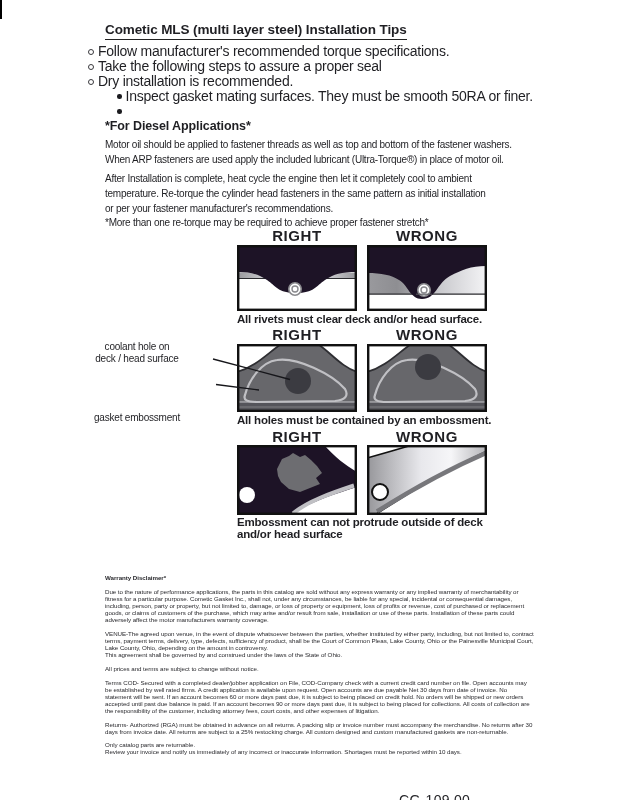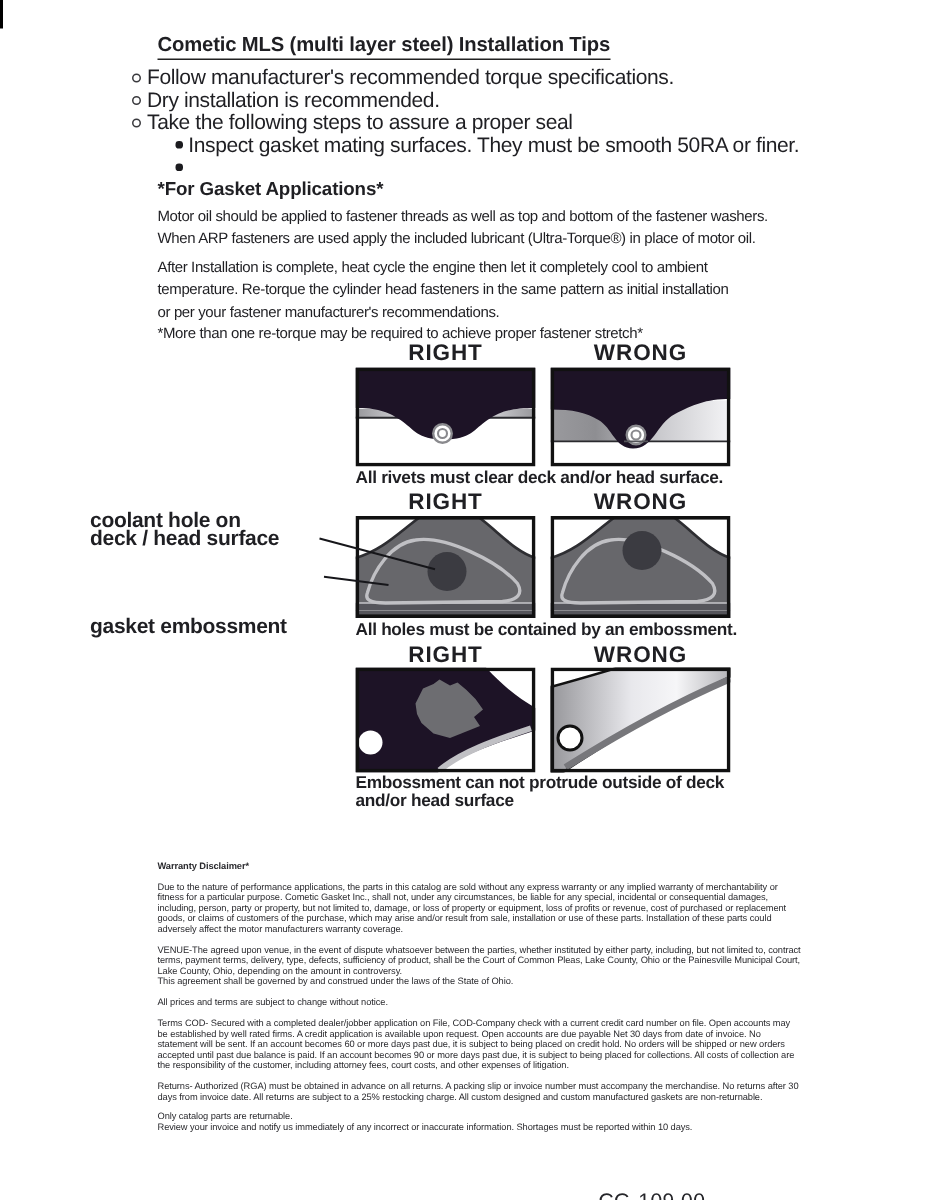--- a/index.html
+++ b/index.html
@@ -18,21 +18,21 @@
   .mk-o{width:4px;height:4px;border:1px solid #3a3a3e;border-radius:50%;margin:5px 4px 0 0;flex:none;}
   .mk-f{width:4.5px;height:4.5px;background:#1b1b1f;border-radius:50%;margin:5px 4px 0 0;flex:none;}
   .l2{margin-left:29px;}
   .dheading{position:absolute;left:105px;top:119px;font-size:12.5px;font-weight:bold;letter-spacing:-0.1px;}
   .para{position:absolute;left:105px;width:440px;font-size:10px;line-height:15px;letter-spacing:-0.25px;white-space:pre-line;}
   .p1{top:137px;} .p2{top:171px;} .pnote{top:215px;}
   .figs{position:absolute;left:0;top:228px;width:592px;height:320px;}
   .rw{position:absolute;width:120px;text-align:center;font-size:15px;font-weight:600;letter-spacing:0.6px;line-height:14px;}
   .fig{position:absolute;display:block;}
   .cap{position:absolute;font-size:11.5px;font-weight:600;letter-spacing:-0.2px;line-height:11.5px;white-space:pre-line;}
-  .ann{position:absolute;font-size:14px;font-weight:700;letter-spacing:-0.2px;line-height:11.5px;text-align:left;white-space:pre-line;width:154px;left:60px;}
+  .ann{position:absolute;font-size:10px;font-weight:400;letter-spacing:-0.2px;line-height:11.5px;text-align:center;white-space:pre-line;width:154px;left:60px;}
   .overlay{position:absolute;left:0;top:0;width:618px;height:320px;pointer-events:none;}
   .fineprint{position:absolute;left:105px;top:574px;width:430px;font-size:6.2px;line-height:7.1px;letter-spacing:-0.05px;color:#2a2a2e;}
   .fineprint .fh{font-weight:bold;margin:0 0 7px 0;}
   .fineprint p{margin:0 0 6.5px 0;white-space:pre-line;}
   .footer-code{position:absolute;left:387px;top:792px;font-size:14px;letter-spacing:0.3px;color:#26262a;margin-left:12px;}
 </style>
 </head>
 <body>
 
 <div class="page">
@@ -41,36 +41,36 @@
 
   <div class="title">Cometic MLS (multi layer steel) Installation Tips</div>
 
   <div class="bullets">
     <div class="b l1">
         <span class="mk-o"></span>
         <span>Follow manufacturer's recommended torque specifications.</span>
       </div>
     <div class="b l1">
         <span class="mk-o"></span>
-        <span>Dry installation is recommended.</span>
+        <span>Take the following steps to assure a proper seal</span>
       </div>
     <div class="b l1">
         <span class="mk-o"></span>
-        <span>Take the following steps to assure a proper seal</span>
+        <span>Dry installation is recommended.</span>
       </div>
     <div class="b l2">
         <span class="mk-f"></span>
         <span>Inspect gasket mating surfaces.  They must be smooth 50RA or finer.</span>
       </div>
     <div class="b l2">
         <span class="mk-f"></span>
       </div>
   </div>
 
-  <div class="dheading">*For Gasket Applications*</div>
+  <div class="dheading">*For Diesel Applications*</div>
   <div class="para p1">Motor oil should be applied to fastener threads as well as top and bottom of the fastener washers.
 When ARP fasteners are used apply the included lubricant (Ultra-Torque®) in place of motor oil.</div>
   <div class="para pnote">*More than one re-torque may be required to achieve proper fastener stretch*</div>
   <div class="para p2">After Installation is complete, heat cycle the engine then let it completely cool to ambient
 temperature. Re-torque the cylinder head fasteners in the same pattern as initial installation
 or per your fastener manufacturer's recommendations.</div>
 
   <div class="figs">
 
     <div class="rw" style="left:237px;top:1px;">RIGHT</div>

